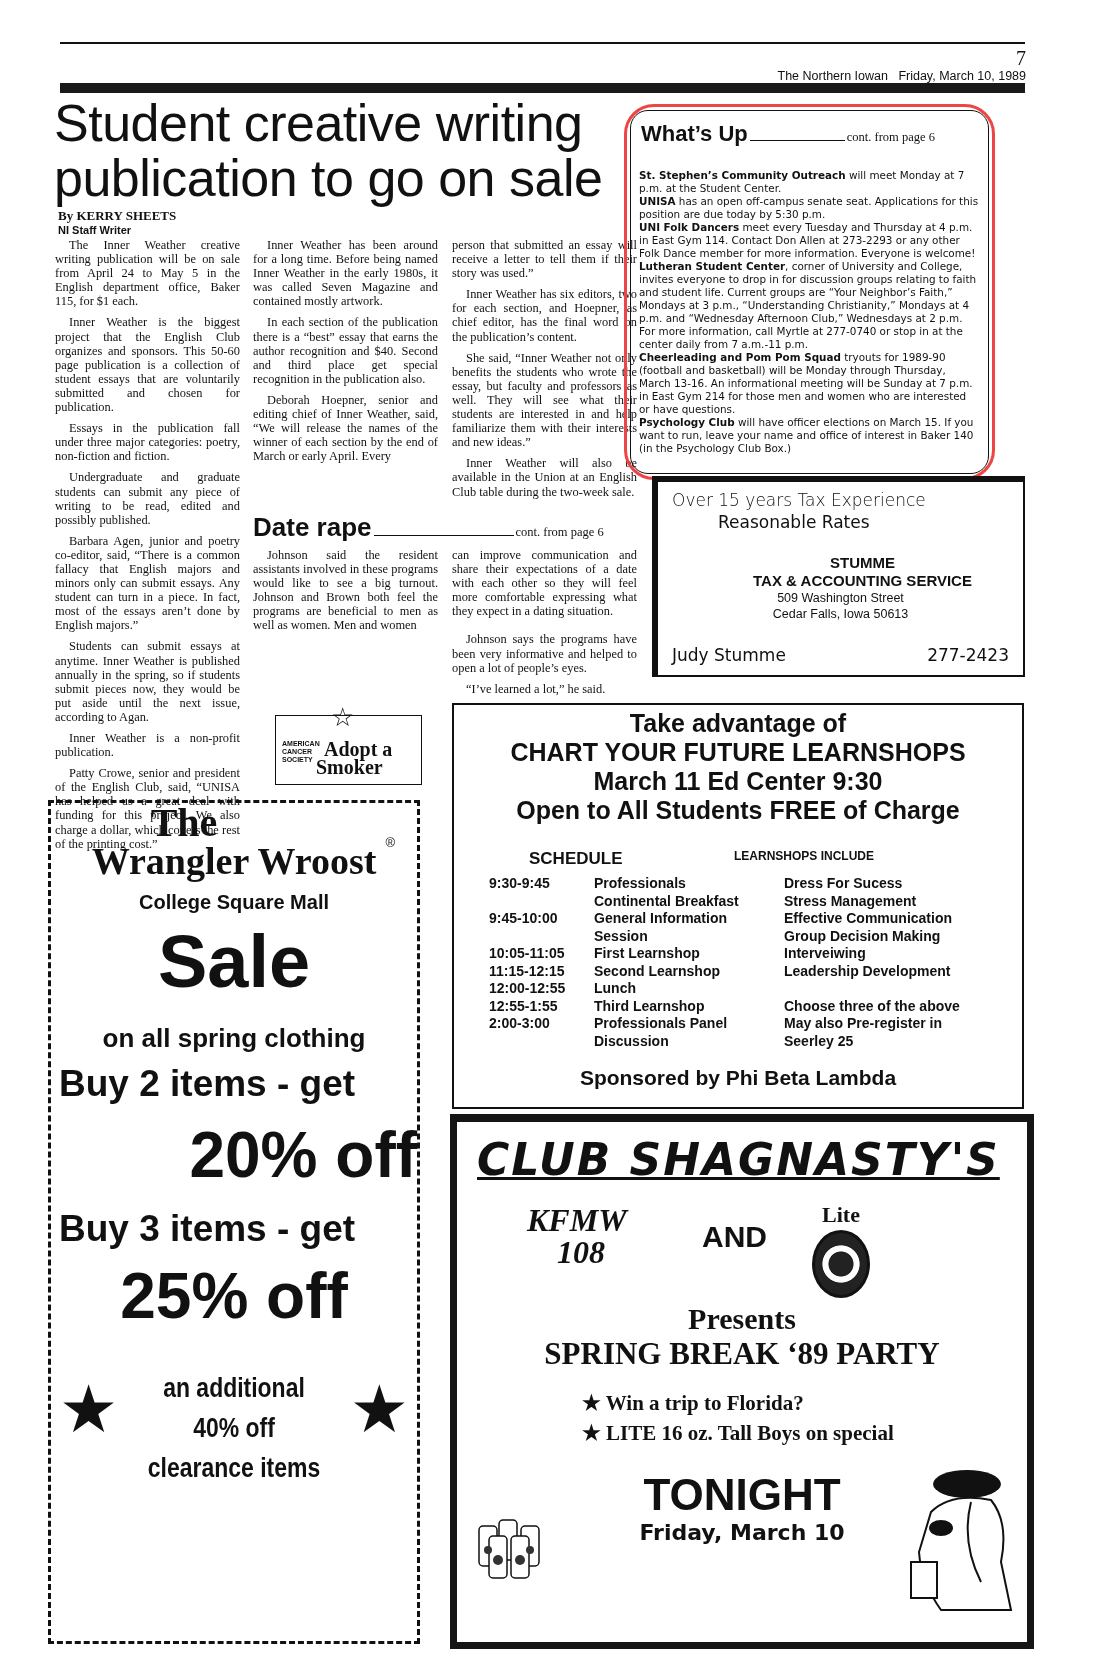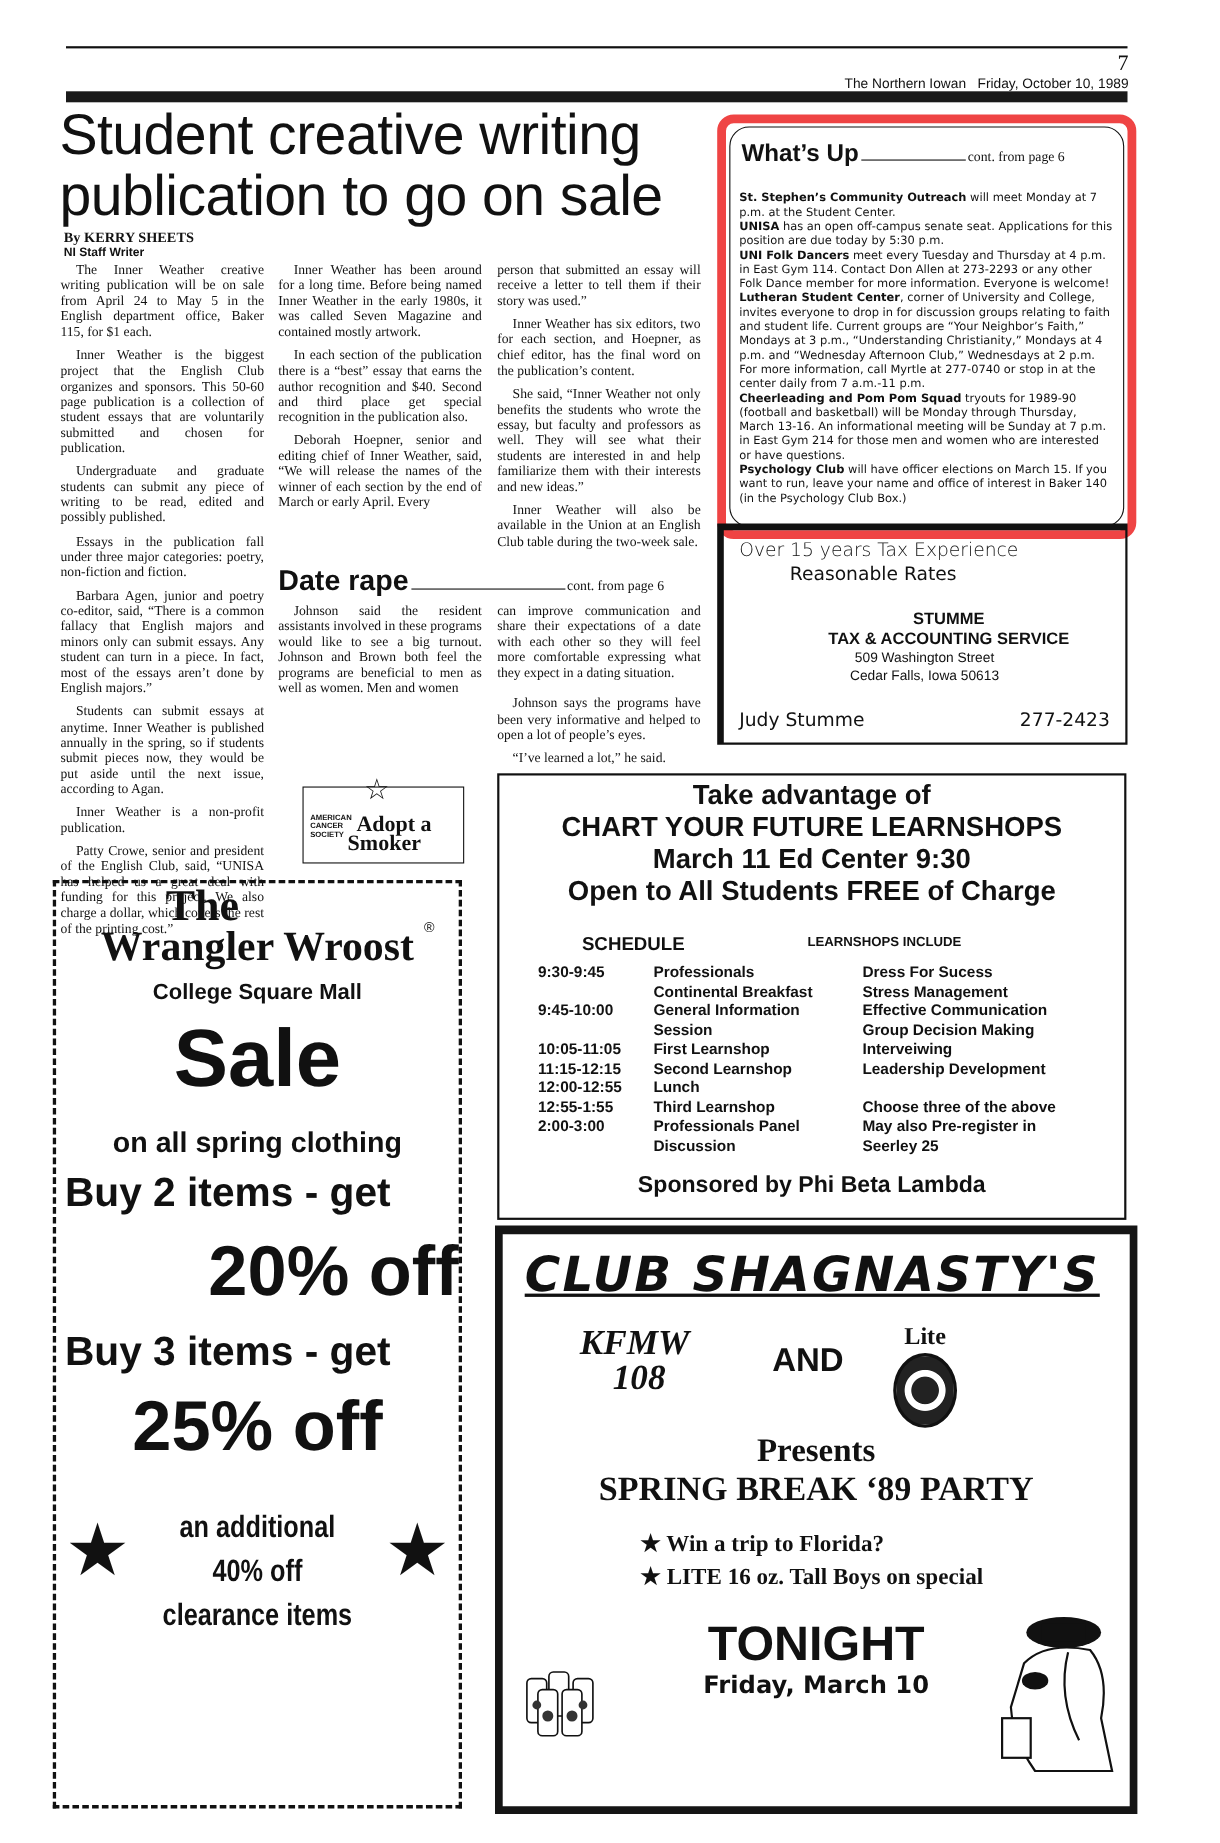--- a/index.html
+++ b/index.html
@@ -20,21 +20,21 @@
   .col3{left:452px;top:238px;width:185px;}
   .daterape-head{left:253px;top:512px;width:385px;font-family:"Liberation Sans",sans-serif;font-weight:bold;font-size:26px;}
   .daterape-head .rule{display:inline-block;width:140px;border-bottom:1.5px solid #111;vertical-align:baseline;margin:0 2px;}
   .daterape-head .cont{font-family:"Liberation Serif",serif;font-weight:normal;font-size:12.5px;}
   .dr1{left:253px;top:548px;width:185px;}
   .dr2{left:452px;top:548px;width:185px;}
   .acs{left:275px;top:715px;width:145px;height:68px;border:1.5px solid #111;}
   .acs .org{position:absolute;left:6px;top:24px;font-family:"Liberation Sans",sans-serif;font-size:7px;font-weight:bold;line-height:8px;}
   .acs .logo{position:absolute;left:40px;top:24px;font-family:"Liberation Serif",serif;font-weight:bold;font-size:20px;line-height:18px;}
   .acs .star{position:absolute;left:55px;top:-14px;font-size:26px;}
-  .whatsup{left:652px;top:104px;width:365px;height:370px;border:8px solid #ef4444;border-radius:15px;}
+  .whatsup{left:624px;top:104px;width:365px;height:370px;border:3px solid #ef4444;border-radius:30px;}
   .whatsup .inner{position:absolute;left:3px;top:3px;right:3px;bottom:3px;border:1.5px solid #111;border-radius:18px;}
   .wu-title{position:absolute;left:14px;top:14px;font-family:"Liberation Sans",sans-serif;font-size:22px;font-weight:bold;}
   .wu-title .rule{display:inline-block;width:95px;border-bottom:1.5px solid #111;margin:0 2px;}
   .wu-title .cont{font-family:"Liberation Serif",serif;font-weight:normal;font-size:12.5px;}
   .wu-body{position:absolute;left:12px;top:62px;width:340px;font-family:"DejaVu Sans",sans-serif;font-size:10.4px;line-height:13px;}
   .wu-body p{margin:0;}
   .tax{left:652px;top:476px;width:365px;height:193px;border:6px solid #111;border-bottom-width:2px;border-right-width:2px;}
   .tax .l1{position:absolute;left:14px;top:8px;font-family:"DejaVu Sans",sans-serif;font-size:17px;font-weight:200;}
   .tax .l2{position:absolute;left:60px;top:30px;font-family:"DejaVu Sans",sans-serif;font-size:17px;}
   .tax .center{position:absolute;left:0;right:0;top:72px;text-align:center;font-family:"Liberation Sans",sans-serif;}
@@ -75,34 +75,34 @@
   .club .tonight{position:absolute;left:0;right:0;top:350px;text-align:center;font-family:"Liberation Sans",sans-serif;font-weight:bold;font-size:44px;line-height:46px;}
   .club .date{position:absolute;left:0;right:0;top:398px;text-align:center;font-family:"DejaVu Sans",sans-serif;font-weight:bold;font-size:22px;}
   .club .cans{position:absolute;left:18px;top:394px;width:72px;height:66px;}
   .club .dog{position:absolute;right:14px;top:340px;width:112px;height:150px;}
 </style>
 </head>
 <body>
 
 <div class="abs topline"></div>
 <div class="abs pagenum">7</div>
-<div class="abs masthead" style="white-space:pre;">The Northern Iowan   Friday, October 10, 1989</div>
+<div class="abs masthead" style="white-space:pre;">The Northern Iowan   Friday, March 10, 1989</div>
 <div class="abs thickbar"></div>
 
 <div class="abs headline">Student creative writing publication to go on sale</div>
 <div class="abs byline">
   <div>By KERRY SHEETS</div>
   <div class="role">NI Staff Writer</div>
 </div>
 
 <div class="abs col col1">
   <p>The Inner Weather creative writing publication will be on sale from April 24 to May 5 in the English department office, Baker 115, for $1 each.</p>
   <p>Inner Weather is the biggest project that the English Club organizes and sponsors. This 50-60 page publication is a collection of student essays that are voluntarily submitted and chosen for publication.</p>
+  <p>Essays in the publication fall under three major categories: poetry, non-fiction and fiction.</p>
   <p>Undergraduate and graduate students can submit any piece of writing to be read, edited and possibly published.</p>
-  <p>Essays in the publication fall under three major categories: poetry, non-fiction and fiction.</p>
   <p>Barbara Agen, junior and poetry co-editor, said, “There is a common fallacy that English majors and minors only can submit essays. Any student can turn in a piece. In fact, most of the essays aren’t done by English majors.”</p>
   <p>Students can submit essays at anytime. Inner Weather is published annually in the spring, so if students submit pieces now, they would be put aside until the next issue, according to Agan.</p>
   <p>Inner Weather is a non-profit publication.</p>
   <p>Patty Crowe, senior and president of the English Club, said, “UNISA has helped us a great deal with funding for this project. We also charge a dollar, which covers the rest of the printing cost.”</p>
 </div>
 <div class="abs col col2">
   <p>Inner Weather has been around for a long time. Before being named Inner Weather in the early 1980s, it was called Seven Magazine and contained mostly artwork.</p>
   <p>In each section of the publication there is a “best” essay that earns the author recognition and $40. Second and third place get special recognition in the publication also.</p>
   <p>Deborah Hoepner, senior and editing chief of Inner Weather, said, “We will release the names of the winner of each section by the end of March or early April. Every</p>
 </div>

